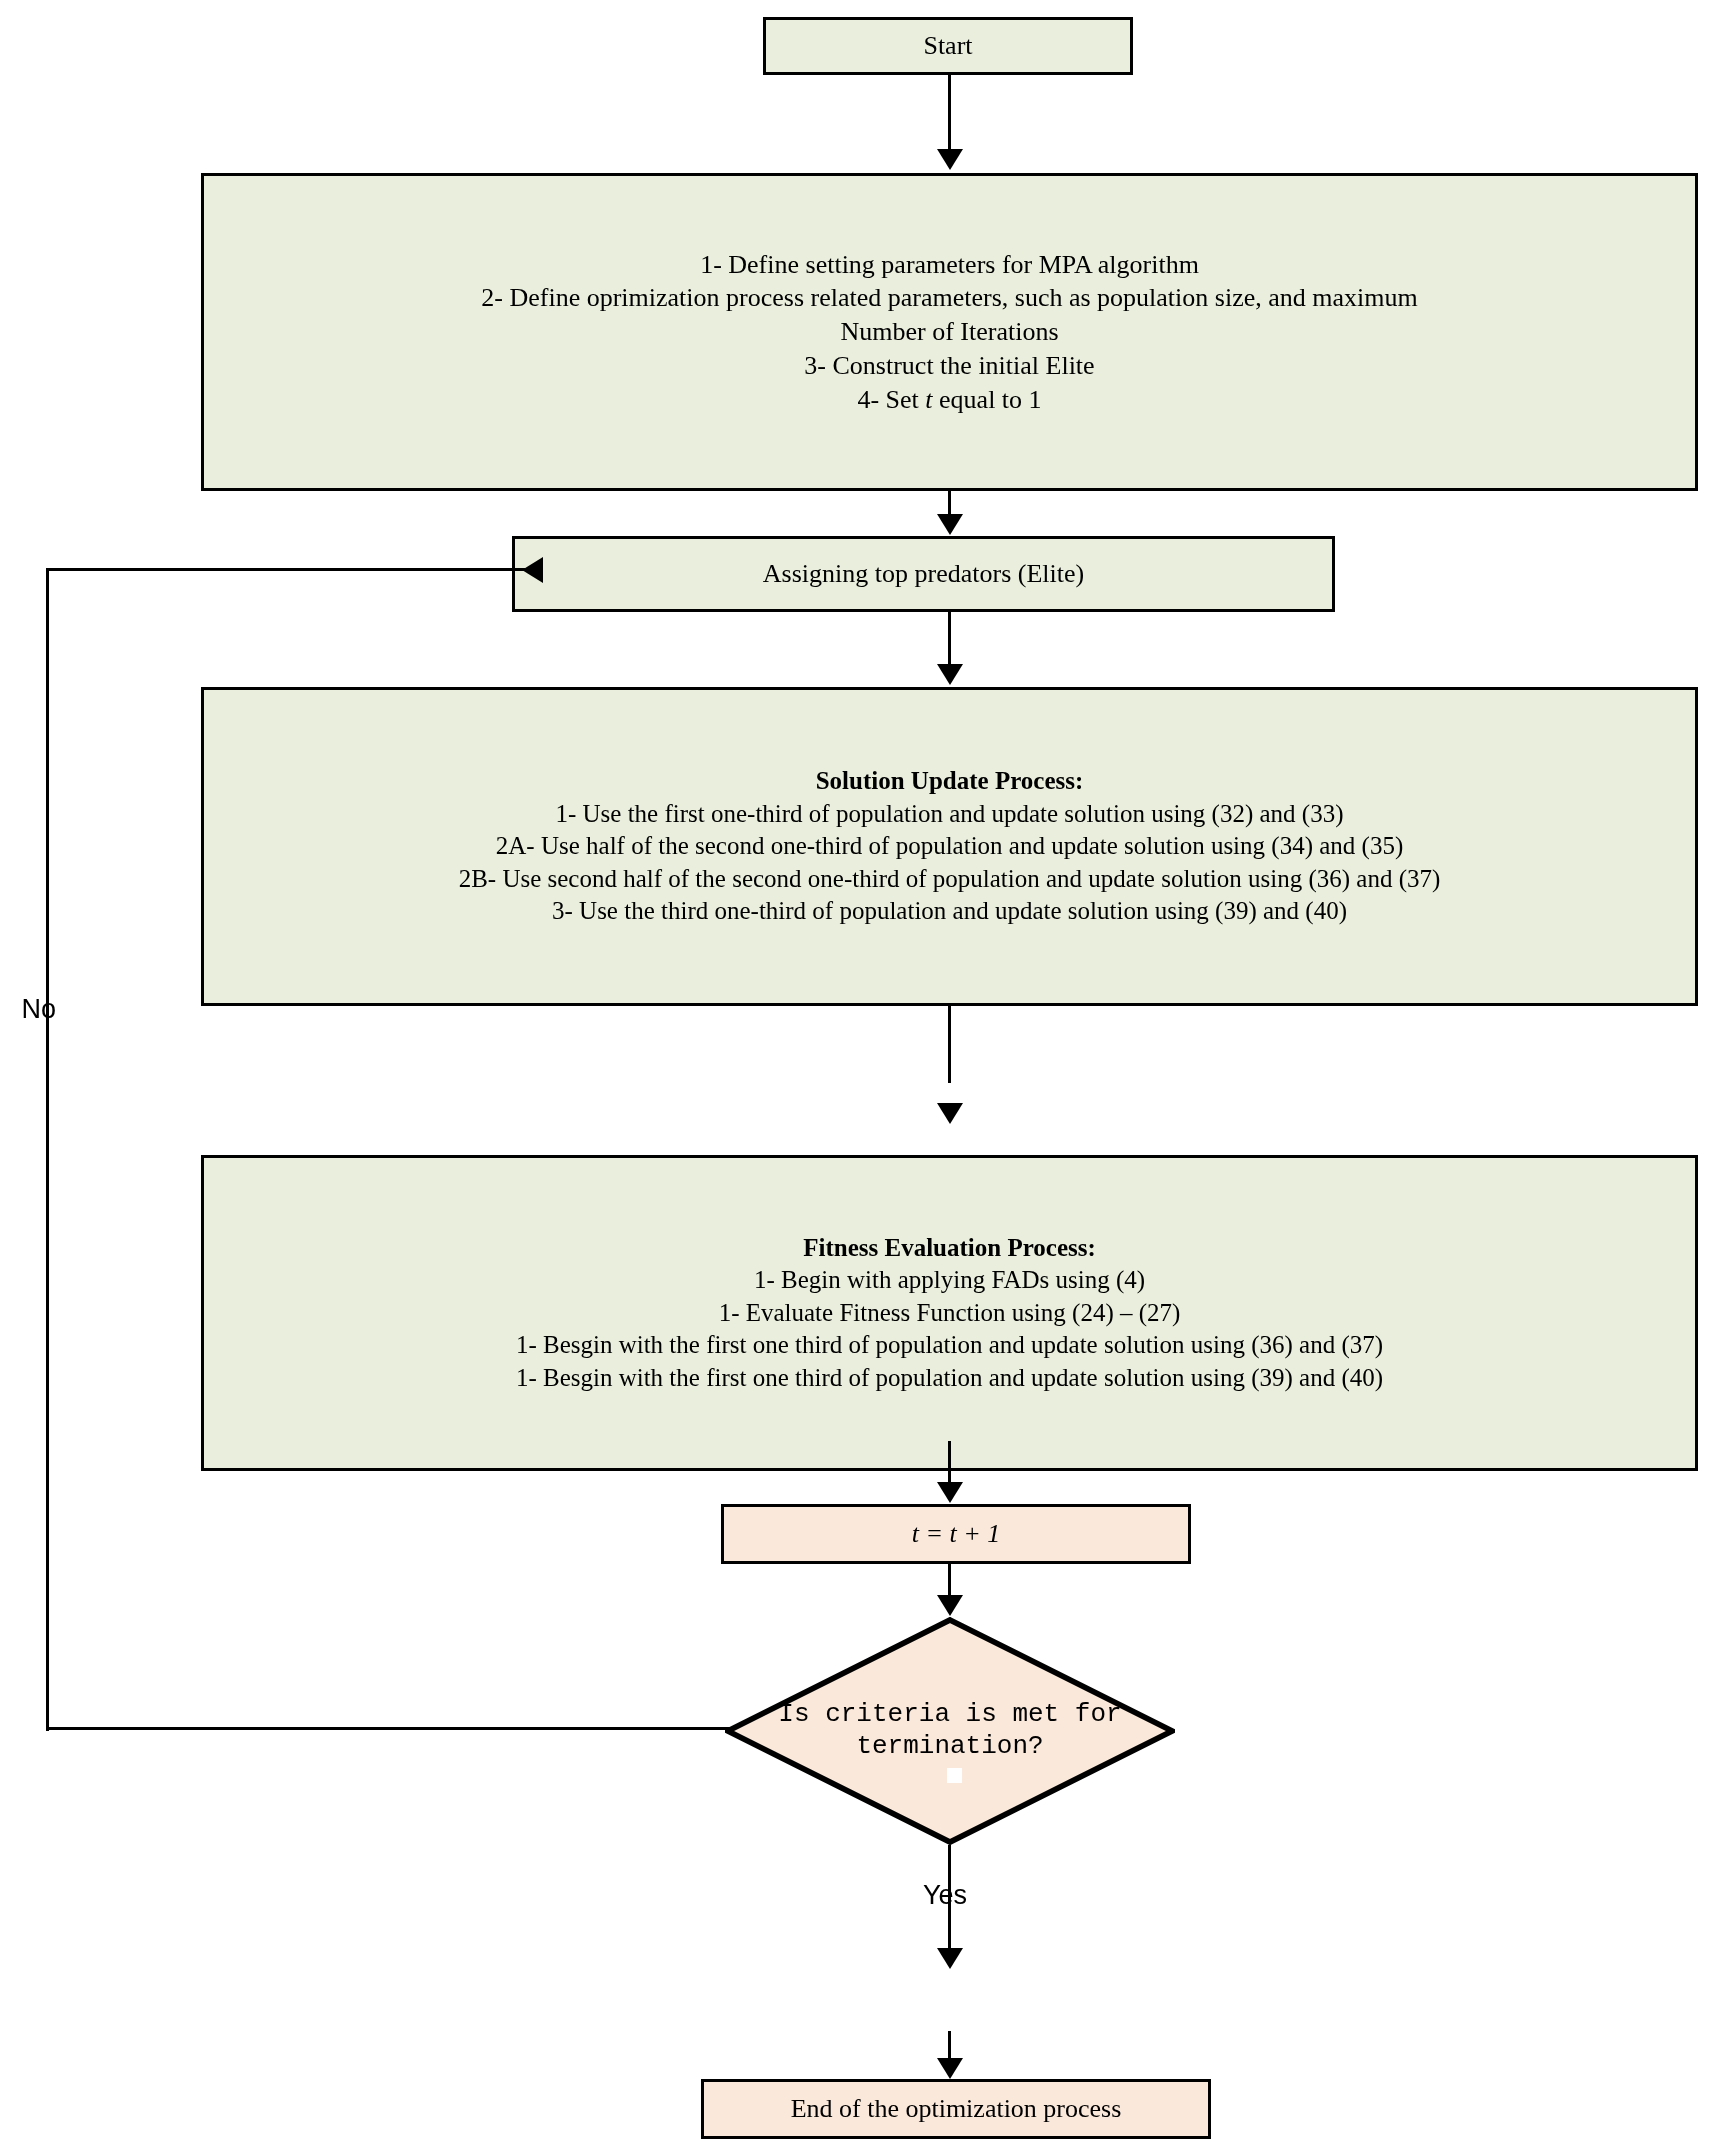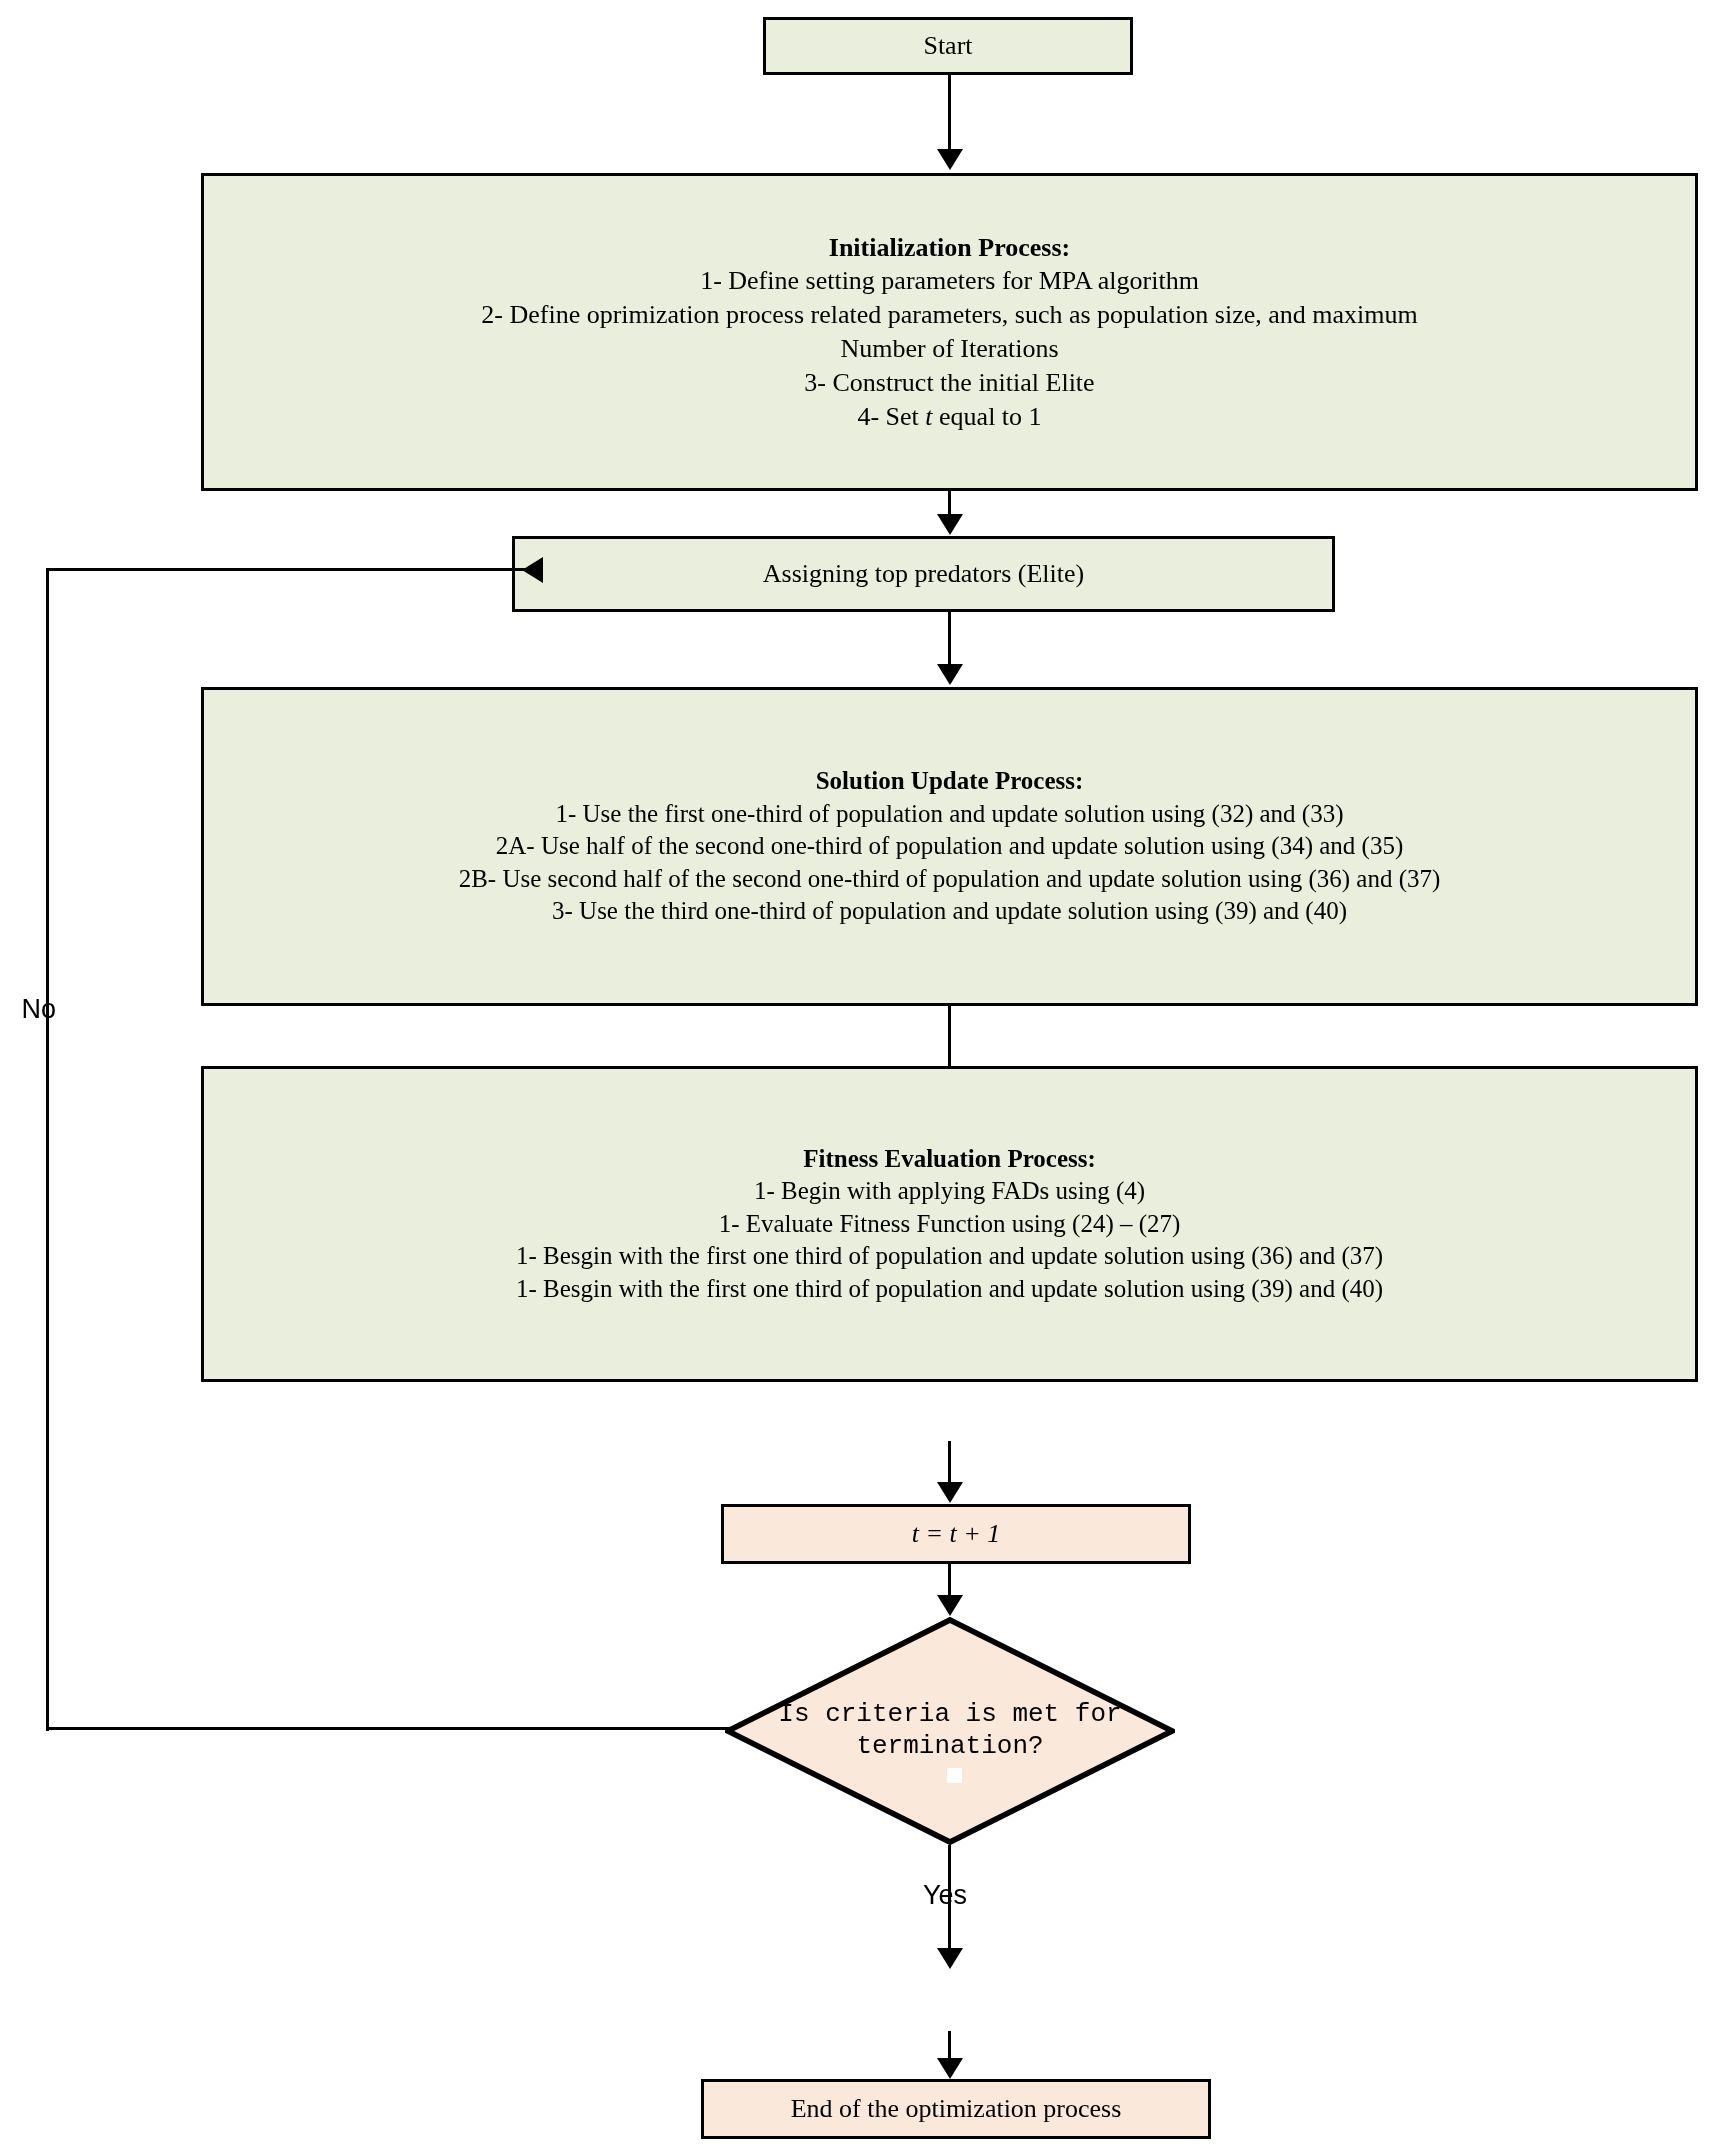--- a/index.html
+++ b/index.html
@@ -48,21 +48,20 @@
 
   <div class="node green t-start" style="left:763px;top:17px;width:370px;height:58px;">
     <span>Start</span>
   </div>
 
   <div class="edge vline" style="left:948px;top:75px;height:76px;"></div>
   <div class="arrow" style="left:937px;top:149px;"></div>
 
   <div class="node green t-big" style="left:201px;top:173px;width:1497px;height:318px;">
     <div class="lines">
-      <div class="ln ttl">Initialization Process:</div>
       <div class="ln">1- Define setting parameters for MPA algorithm</div>
       <div class="ln">2- Define oprimization process related parameters, such as population size, and maximum</div>
       <div class="ln">Number of Iterations</div>
       <div class="ln">3- Construct the initial Elite</div>
       <div class="ln">4- Set <i>t</i> equal to 1</div>
     </div>
   </div>
 
   <div class="edge vline" style="left:948px;top:491px;height:27px;"></div>
   <div class="arrow" style="left:937px;top:514px;"></div>
@@ -80,21 +79,21 @@
       <div class="ln">1- Use the first one-third of population and update solution using (32) and (33)</div>
       <div class="ln">2A- Use half of the second one-third of population and update solution using (34) and (35)</div>
       <div class="ln">2B- Use second half of the second one-third of population and update solution using (36) and (37)</div>
       <div class="ln">3- Use the third one-third of population and update solution using (39) and (40)</div>
     </div>
   </div>
 
   <div class="edge vline" style="left:948px;top:1006px;height:77px;"></div>
   <div class="arrow" style="left:937px;top:1103px;"></div>
 
-  <div class="node green t-small" style="left:201px;top:1066px;width:1497px;height:316px;">
+  <div class="node green t-small" style="left:201px;top:1155px;width:1497px;height:316px;">
     <div class="lines">
       <div class="ln ttl">Fitness Evaluation Process:</div>
       <div class="ln">1- Begin with applying FADs using (4)</div>
       <div class="ln">1- Evaluate Fitness Function using (24) – (27)</div>
       <div class="ln">1- Besgin with the first one third of population and update solution using (36) and (37)</div>
       <div class="ln">1- Besgin with the first one third of population and update solution using (39) and (40)</div>
     </div>
   </div>
 
   <div class="edge vline" style="left:948px;top:1441px;height:43px;"></div>

